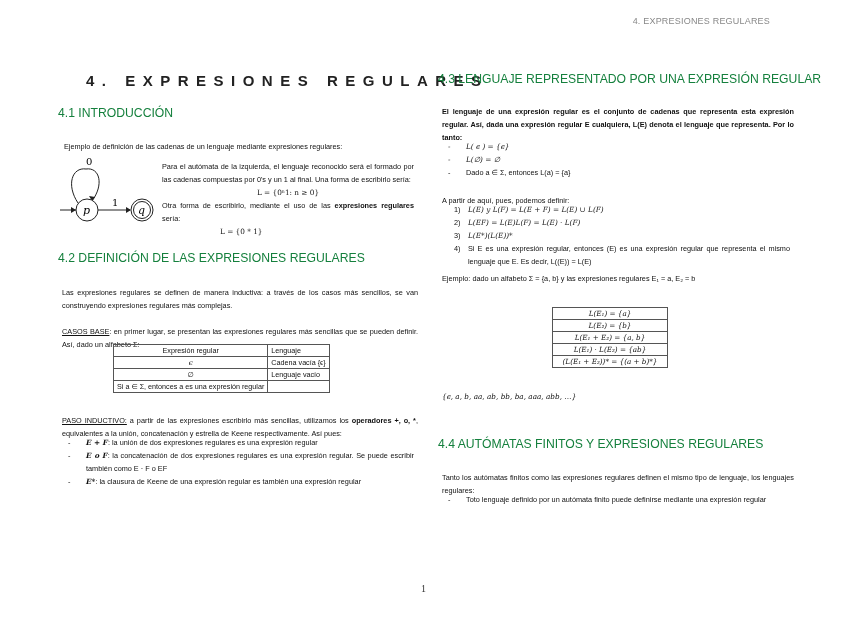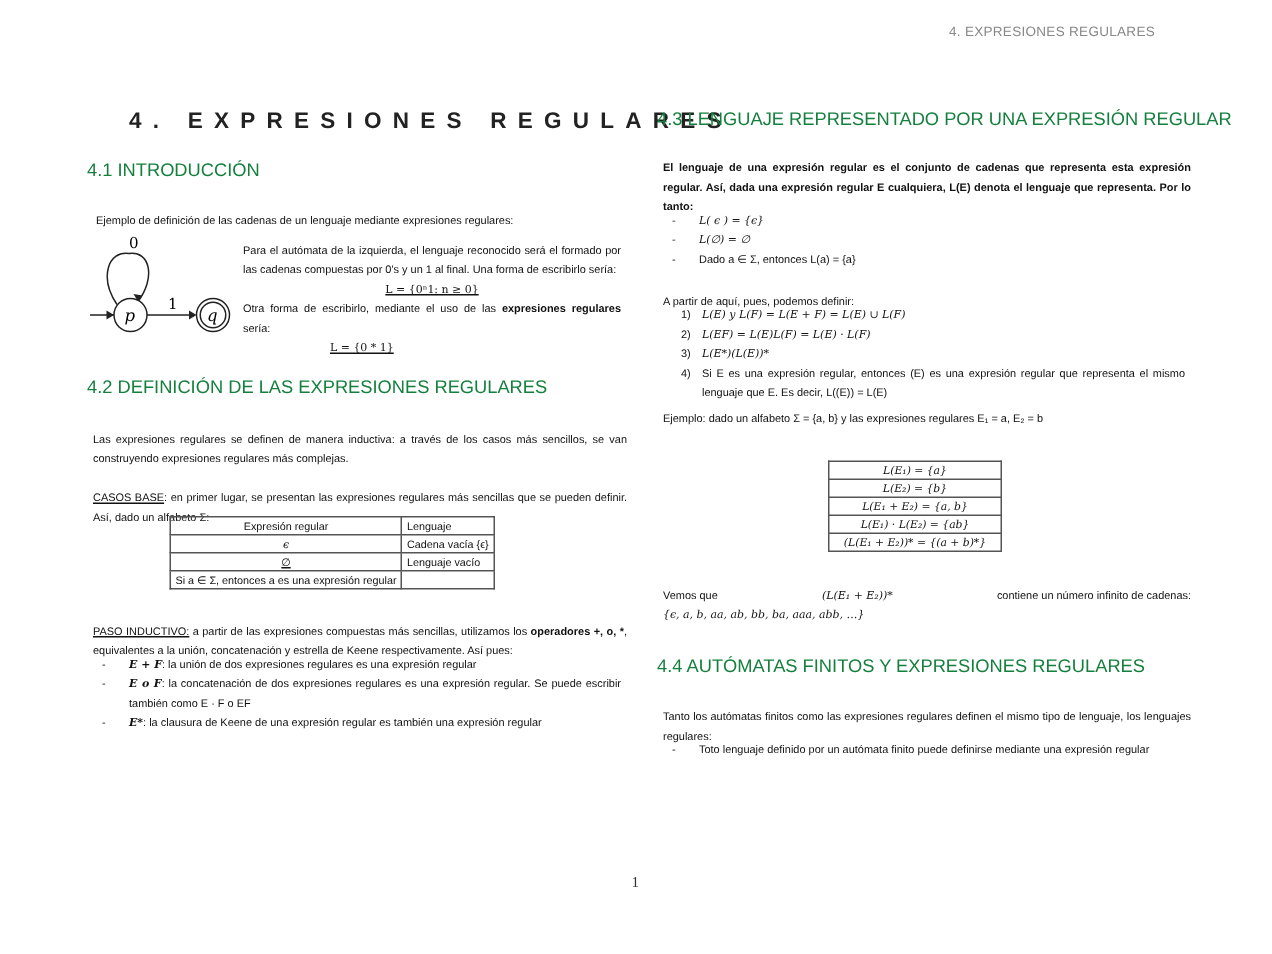--- a/index.html
+++ b/index.html
@@ -6,21 +6,21 @@
   body { width:848px; height:636px; position:relative; overflow:hidden;
          font-family:"Liberation Sans", sans-serif; color:#111; }
   .running-header { position:absolute; top:16px; right:78px; font-size:9px; color:#888; letter-spacing:0.2px; }
   .col { position:absolute; top:0; }
   .col-left { left:58px; width:356px; }
   .col-right { left:438px; width:352px; }
   .chapter-title { position:absolute; top:72px; left:28px; font-size:15px; font-weight:bold; letter-spacing:7.5px; white-space:nowrap; color:#222; }
   h2 { font-size:12.2px; font-weight:normal; margin:0; position:absolute; left:0; white-space:nowrap; color:#15803d; }
   p, .blk { font-size:7.3px; line-height:13px; margin:4px; position:absolute; left:0; width:100%; text-align:justify; }
   .math { font-family:"DejaVu Serif", serif; font-style:italic; }
-  .mathr { font-family:"DejaVu Serif", serif;text-decoration:underline; }
+  .mathr { font-family:"DejaVu Serif", serif; }
   .u { text-decoration:underline; }
   .b { font-weight:bold; }
   ul.dash { list-style:none; margin:0; padding:0; }
   ul.dash li { position:relative; padding-left:28px; font-size:7.3px; line-height:13px; text-align:justify; }
   ul.dash li::before { content:"-"; position:absolute; left:10px; }
   ol.num { margin:0; padding:0; list-style:none; }
   ol.num li { position:relative; padding-left:30px; font-size:7.3px; line-height:13px; text-align:justify; }
   ol.num li .n { position:absolute; left:16px; }
   table.tb { border-collapse:collapse; font-size:7.2px; position:absolute; }
   table.tb td { border:1px solid #555; padding:0 3px; height:11px; line-height:11px; white-space:nowrap; }
@@ -85,21 +85,21 @@
       <td>Lenguaje vacío</td>
     </tr>
     <tr>
       <td>Si a ∈ Σ, entonces a es una expresión regular</td>
       <td></td>
     </tr>
   </tbody>
     </table>
 
   <p style="top:410px;">
-    <span class="u">PASO INDUCTIVO:</span><span> a partir de las expresiones compuestas más sencillas, utilizamos los </span><span class="b">operadores +, o, *</span><span>, equivalentes a la unión, concatenación y estrella de Keene respectivamente. Así pues:</span>
+    <span class="u">PASO INDUCTIVO:</span><span> a partir de las expresiones escribirlo más sencillas, utilizamos los </span><span class="b">operadores +, o, *</span><span>, equivalentes a la unión, concatenación y estrella de Keene respectivamente. Así pues:</span>
   </p>
 
   <ul class="dash blk" style="top:436px;">
     <li><span class="math b">E + F</span><span>: la unión de dos expresiones regulares es una expresión regular</span></li>
     <li><span class="math b">E o F</span><span>: la concatenación de dos expresiones regulares es una expresión regular. Se puede escribir también como E · F o EF</span></li>
     <li><span class="math b">E*</span><span>: la clausura de Keene de una expresión regular es también una expresión regular</span></li>
   </ul>
 </div>
 
 <div class="col col-right">
@@ -138,25 +138,20 @@
     <tr>
           <td style="text-align:center;" class="math">L(E₁) · L(E₂) = {ab}</td>
         </tr>
     <tr>
           <td style="text-align:center;" class="math">(L(E₁ + E₂))* = {(a + b)*}</td>
         </tr>
   </tbody>
     </table>
 
   <div class="blk" style="top:386px;">
-    <div style="display:flex; justify-content:space-between;">
-      <span>Vemos que</span>
-      <span class="math">(L(E₁ + E₂))*</span>
-      <span>contiene un número infinito de cadenas:</span>
-    </div>
     <div class="math">{ϵ, a, b, aa, ab, bb, ba, aaa, abb, …}</div>
   </div>
 
   <h2 style="top:437px;">4.4 AUTÓMATAS FINITOS Y EXPRESIONES REGULARES</h2>
 
   <p style="top:467px;">Tanto los autómatas finitos como las expresiones regulares definen el mismo tipo de lenguaje, los lenguajes regulares:</p>
 
   <ul class="dash blk" style="top:493px;">
     <li>Toto lenguaje definido por un autómata finito puede definirse mediante una expresión regular</li>
   </ul>

